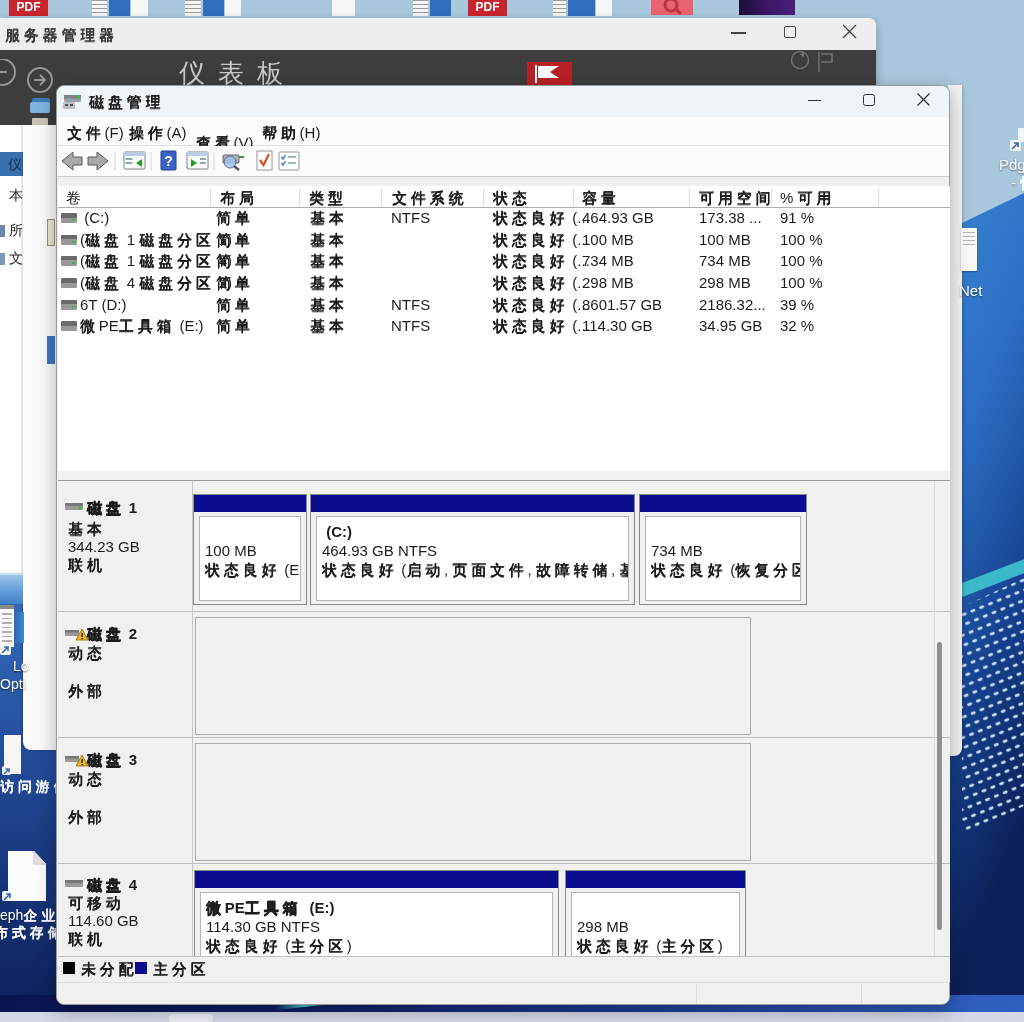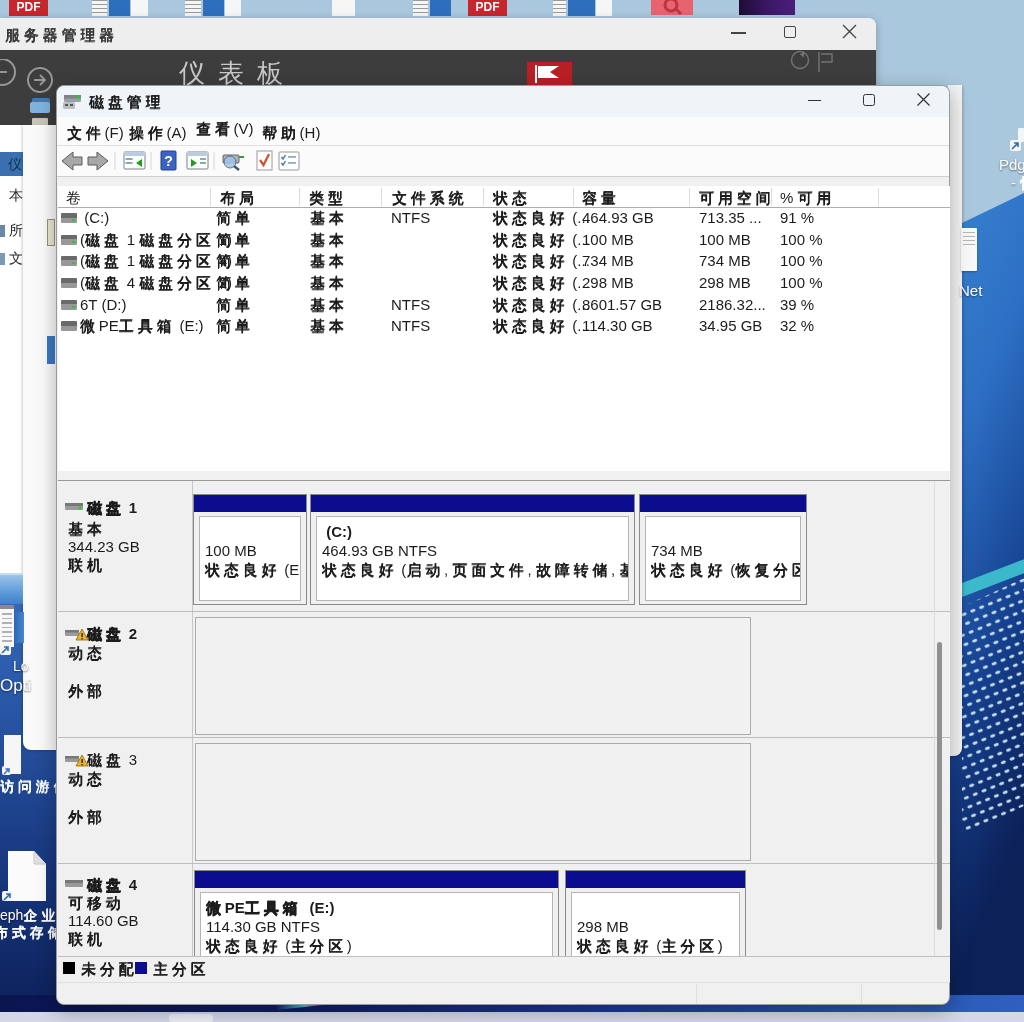--- a/index.html
+++ b/index.html
@@ -129,21 +129,21 @@
 
 <div class="ab" style="left:0;top:573px;width:23px;height:31px;background:linear-gradient(180deg,#9cc4e8 0%,#5e9ad8 60%,#4080c4 100%);border-top:2px solid #c8dff0"></div>
 <div class="ab" style="left:0;top:605px;width:14px;height:42px;background:#f8f8f8;border-top:4px solid #8a8a8a"></div>
 <div class="ab" style="left:2px;top:613px;width:10px;height:30px;background:repeating-linear-gradient(180deg,#b0b0b0 0 1.5px,#f8f8f8 1.5px 4.5px)"></div>
 <div class="ab" style="left:15px;top:612px;width:9px;height:31px;background:linear-gradient(90deg,#2f6cb4,#4388d0)"></div>
 <div class="ab" style="left:0;top:644px;width:11px;height:11px;background:#f4f4f4;border-radius:2px"></div>
 <svg class="ab" style="left:1px;top:645px" width="9" height="9">
     <path d="M1 8 L7 2 M3 2 h4 v4" stroke="#2f6cb4" stroke-width="1.6" fill="none"></path>
   </svg>
 <div class="ab wht" style="left:13px;top:658px;font-size:14px;text-shadow:0 1px 2px rgba(0,0,0,0.6)">Lo</div>
-<div class="ab wht" style="left:0;top:676px;font-size:17px;text-shadow:0 1px 2px rgba(0,0,0,0.6)">Opti</div>
+<div class="ab wht" style="left:0;top:676px;font-size:14px;text-shadow:0 1px 2px rgba(0,0,0,0.6)">Opti</div>
 <div class="ab" style="left:4px;top:735px;width:17px;height:39px;background:#f6f6f6"></div>
 <div class="ab" style="left:2px;top:766px;width:9px;height:9px;background:#f4f4f4;border-radius:2px"></div>
 <svg class="ab" style="left:3px;top:767px" width="8" height="8">
     <path d="M1 7 L6 2 M2.5 2 h3.5 v3.5" stroke="#2f6cb4" stroke-width="1.4" fill="none"></path>
   </svg>
 <div class="ab wht" style="left:0;top:778px;font-size:14px;white-space:nowrap;text-shadow:0 1px 2px rgba(0,0,0,0.6)"><span class="cjk">访问游侠</span></div>
 <svg class="ab" style="left:8px;top:851px" width="38" height="50">
  <path d="M0 0 H26 L38 13 V50 H0 Z" fill="#fbfbfb"></path>
  <path d="M26 0 L26 13 L38 13" fill="#e0e0e0" stroke="#c8c8c8" stroke-width="1"></path>
 </svg>
@@ -179,21 +179,21 @@
  <div class="ab t15" style="left:32px;top:7px"><span class="cjk">磁盘管理</span></div>
  <div class="ab" style="left:751px;top:13.5px;width:13px;height:1.5px;background:#333"></div>
  <div class="ab" style="left:806px;top:8px;width:12px;height:12px;border:1.2px solid #333;border-radius:2.5px"></div>
  <svg class="ab" style="left:860px;top:7px" width="13" height="13">
       <path d="M0.5 0.5 L12.5 12.5 M12.5 0.5 L0.5 12.5" stroke="#333" stroke-width="1.2"></path>
     </svg>
 
  <div class="ab" style="left:0;top:31px;width:892px;height:29px;background:#fbfbfb;border-bottom:1px solid #e0e0e0"></div>
  <div class="ab t15" style="left:10px;top:38px"><span class="cjk">文件</span>(F)</div>
  <div class="ab t15" style="left:72px;top:38px"><span class="cjk">操作</span>(A)</div>
- <div class="ab t15" style="left:139px;top:34px"><span class="cjk">查看</span>(V)</div>
+ <div class="ab t15" style="left:139px;top:48px"><span class="cjk">查看</span>(V)</div>
  <div class="ab t15" style="left:205px;top:38px"><span class="cjk">帮助</span>(H)</div>
 
  <div class="ab" style="left:0;top:60px;width:892px;height:31px;background:#fbfbfb;border-bottom:1px solid #cfcfcf"></div>
  <svg class="ab" style="left:2px;top:64px" width="250" height="22">
   <path d="M14 2 L14 7 L23 7 L23 15 L14 15 L14 20 L3 11 Z" fill="#a8a8a8" stroke="#5a5a5a" stroke-width="1"></path>
   <path d="M38 2 L38 7 L29 7 L29 15 L38 15 L38 20 L49 11 Z" fill="#a8a8a8" stroke="#5a5a5a" stroke-width="1"></path>
   <line x1="56" y1="2" x2="56" y2="20" stroke="#d5d5d5"></line>
   <g transform="translate(65,2)">
    <rect x="0" y="0" width="21" height="17" rx="1" fill="#fff" stroke="#7a8088"></rect>
    <rect x="0" y="0" width="21" height="4" fill="#b9cce2"></rect>
@@ -255,21 +255,21 @@
  </div>
 
  <div class="ab vrow" style="top:121px">
       <i class="vic"></i>
       <span class="vc c0">&nbsp;(C:)</span>
       <span class="vc c1"><span class="cjk">简单</span></span>
       <span class="vc c2"><span class="cjk">基本</span></span>
       <span class="vc c3">NTFS</span>
       <span class="vc c4"><span class="cjk">状态良好</span> (...</span>
       <span class="vc c5">464.93 GB</span>
-      <span class="vc c6">713.35 ...</span>
+      <span class="vc c6">173.38 ...</span>
       <span class="vc c7">91 %</span>
     </div>
  <div class="ab vrow" style="top:142.7px">
       <i class="vic"></i>
       <span class="vc c0">(<span class="cjk">磁盘</span> 1 <span class="cjk">磁盘分区</span> 1)</span>
       <span class="vc c1"><span class="cjk">简单</span></span>
       <span class="vc c2"><span class="cjk">基本</span></span>
       <span class="vc c4"><span class="cjk">状态良好</span> (...</span>
       <span class="vc c5">100 MB</span>
       <span class="vc c6">100 MB</span>
@@ -361,21 +361,21 @@
   <div class="ab t15" style="left:10px;top:201px"><span class="cjk">外部</span></div>
   <div class="ab" style="left:137px;top:136px;width:556px;height:118px;background:#f1f1f1;border:1px solid #ababab"></div>
 
   <svg class="ab" style="left:7px;top:271px" width="24" height="16">
         <rect x="0" y="4" width="14" height="6" rx="1" fill="#9a9a9a"></rect>
         <rect x="0" y="4" width="14" height="2.5" fill="#787878"></rect>
         <path d="M11 14 L17 3 L23 14 Z" fill="#f0b420" stroke="#8a6a00" stroke-width="0.8"></path>
         <rect x="16.4" y="7" width="1.4" height="4" fill="#222"></rect>
         <rect x="16.4" y="12" width="1.4" height="1.4" fill="#222"></rect>
       </svg>
-  <div class="ab t15" style="left:29px;top:270px;font-weight:normal"><span class="cjk">磁盘</span> 3</div>
+  <div class="ab t15" style="left:29px;top:270px;font-weight:bold"><span class="cjk">磁盘</span> 3</div>
   <div class="ab t15" style="left:10px;top:289px"><span class="cjk">动态</span></div>
   <div class="ab t15" style="left:10px;top:327px"><span class="cjk">外部</span></div>
   <div class="ab" style="left:137px;top:262px;width:556px;height:118px;background:#f1f1f1;border:1px solid #ababab"></div>
 
   <svg class="ab" style="left:7px;top:396px" width="20" height="13">
         <rect x="0" y="3" width="18" height="7" rx="1" fill="#9a9a9a"></rect>
         <rect x="0" y="3" width="18" height="3" fill="#787878"></rect>
       </svg>
   <div class="ab t15" style="left:29px;top:395px;font-weight:bold"><span class="cjk">磁盘</span> 4</div>
   <div class="ab t15" style="left:10px;top:413px"><span class="cjk">可移动</span></div>

